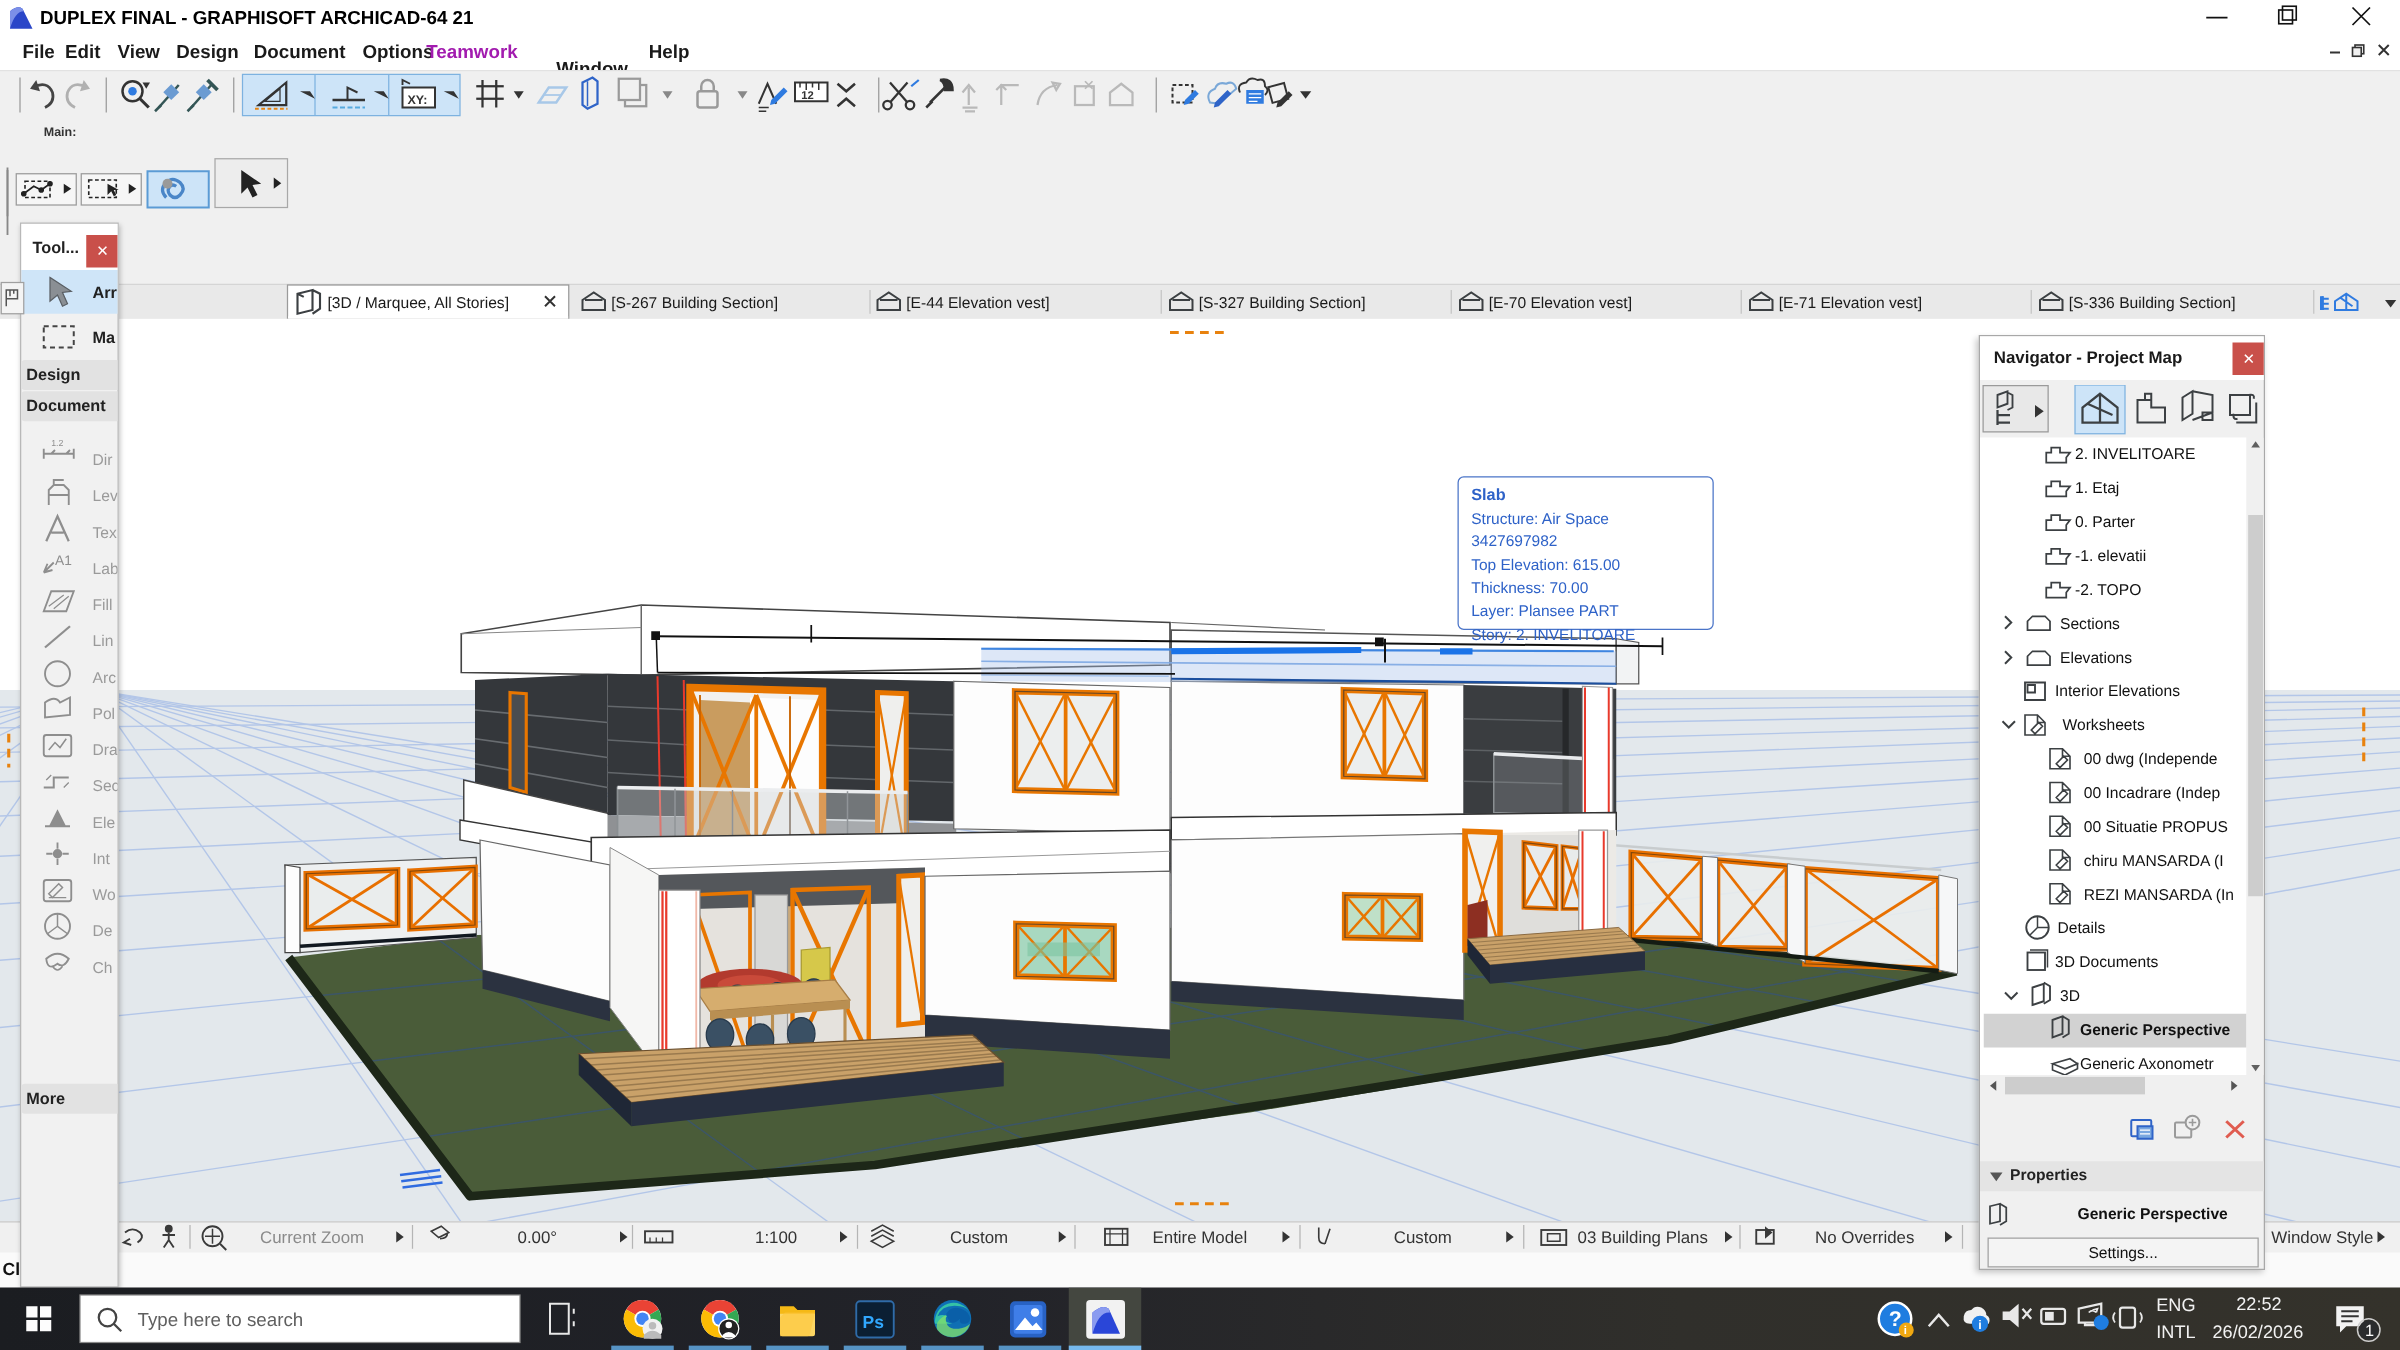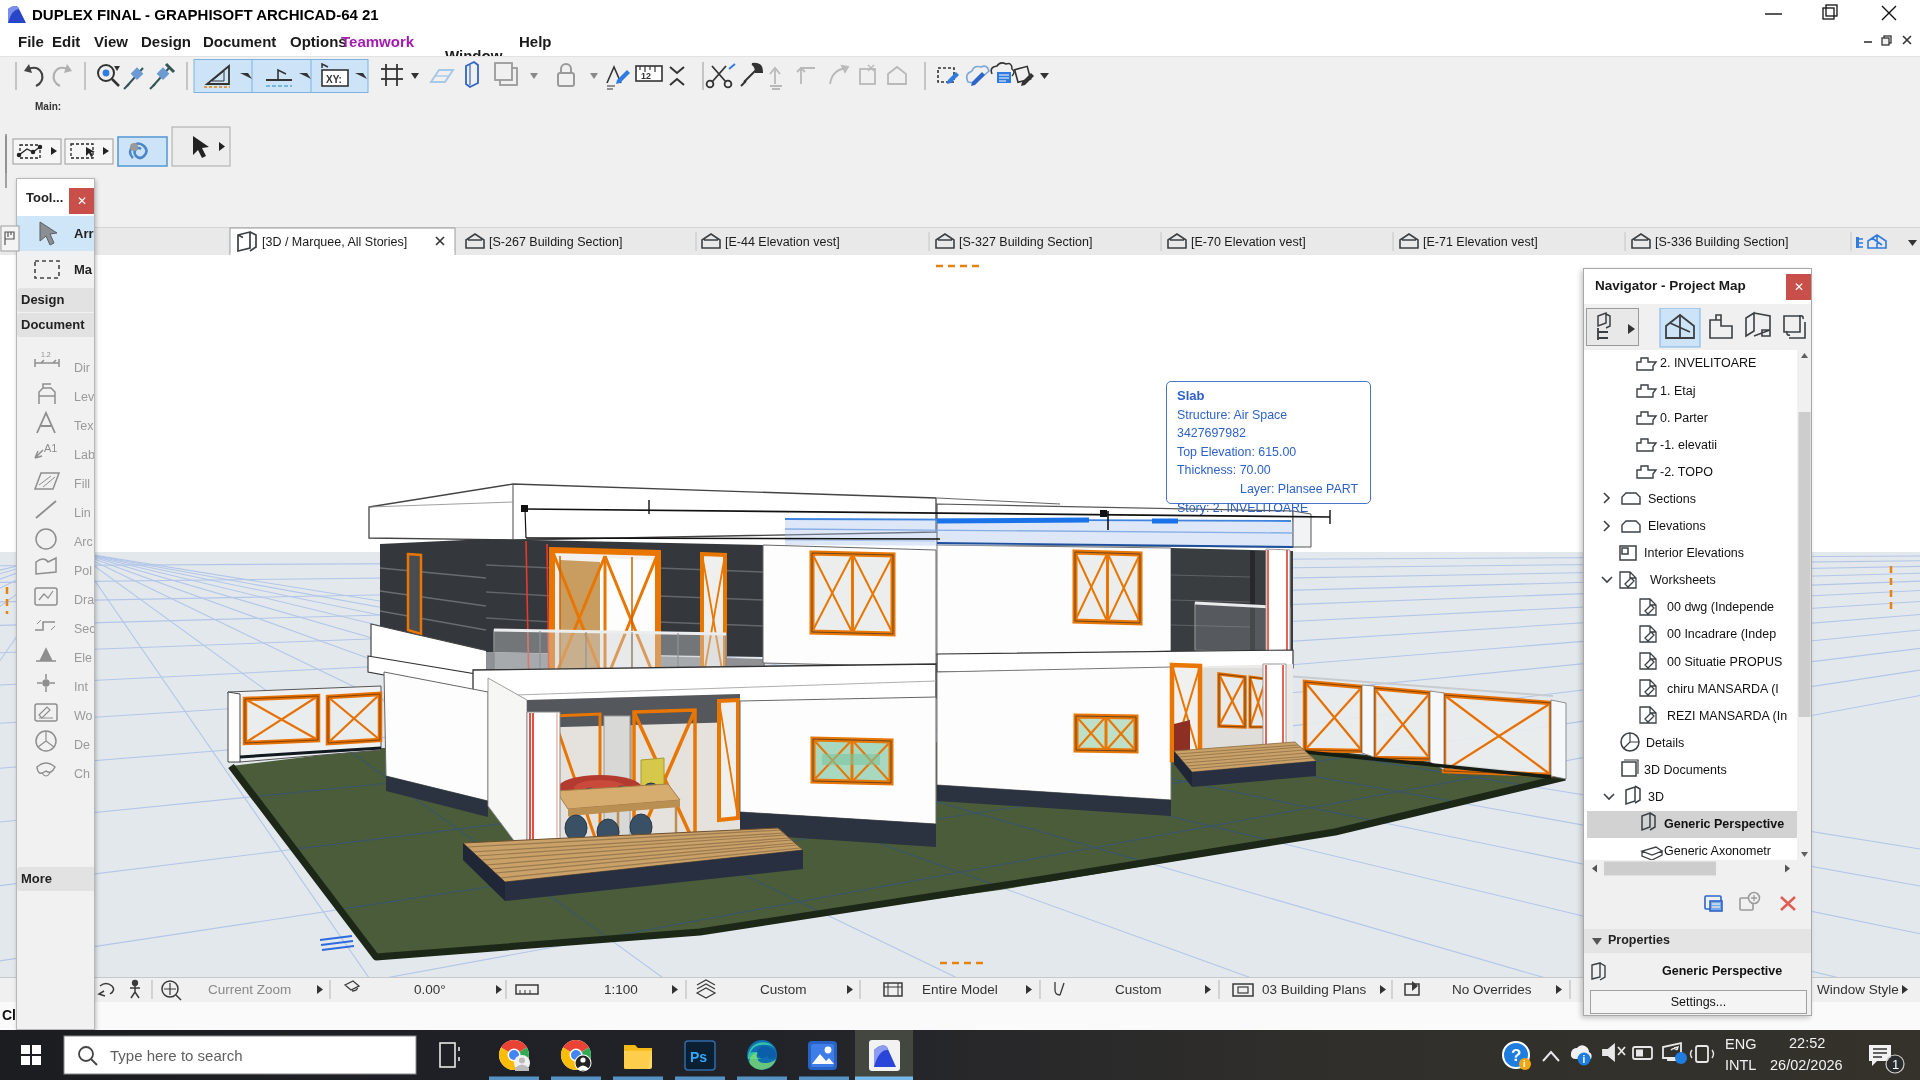--- a/index.html
+++ b/index.html
@@ -871,21 +871,21 @@
       </svg>
     <div class="txt" style="left:78px;top:695px;font-size:12.5px;color:#111;">Generic Perspective</div>
     <div class="abs" style="left:6px;top:721px;width:217px;height:24px;background:#f4f4f4;border:1px solid #a0a0a0;text-align:center;font-size:12.5px;color:#111;line-height:23px;">Settings...</div>
   </div>
 
   <div class="abs" style="left:1166px;top:381px;width:205px;height:123px;background:#fff;border:1.5px solid #4a74c8;border-radius:5px;padding:5px 12px 0 10px;">
     <div style="font-size:13px;font-weight:bold;color:#2e62c8;line-height:18.6px;">Slab</div>
     <div style="font-size:12.4px;color:#2e62c8;line-height:18.6px;">Structure: Air Space 3427697982</div>
     <div style="font-size:12.4px;color:#2e62c8;line-height:18.6px;">Top Elevation: 615.00</div>
     <div style="font-size:12.4px;color:#2e62c8;line-height:18.6px;">Thickness: 70.00</div>
-    <div style="font-size:12.4px;color:#2e62c8;line-height:18.6px;text-align:right;">Layer: Plansee PART</div>
+    <div style="font-size:12.4px;color:#2e62c8;line-height:18.6px;">Layer: Plansee PART</div>
     <div style="font-size:12.4px;color:#2e62c8;line-height:18.6px;">Story: 2. INVELITOARE</div>
   </div>
 
   <div id="taskbar" class="abs" style="left:0;top:1030px;width:1920px;height:50px;background:linear-gradient(90deg,#1b1d21 0%,#222329 40%,#302f2b 70%,#34322b 100%);"></div>
   <svg class="abs" style="left:0;top:1030px" width="1920" height="50" viewBox="0 0 1920 50">
 
     <g fill="#fdfdfd">
         <rect x="21" y="15" width="9" height="9"></rect>
         <rect x="32" y="15" width="9" height="9"></rect>
         <rect x="21" y="26" width="9" height="9"></rect>

